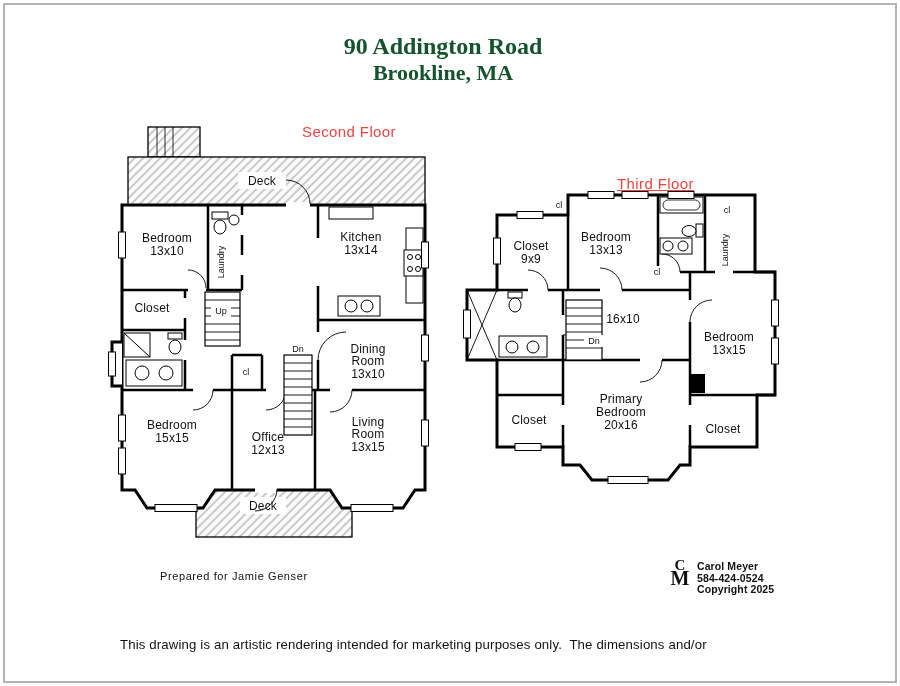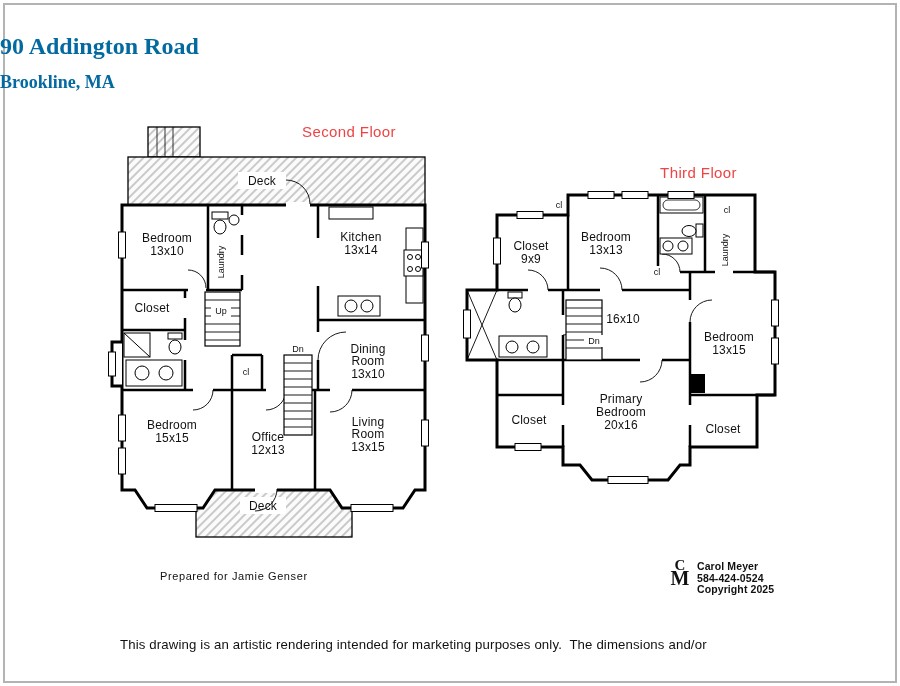--- a/index.html
+++ b/index.html
@@ -1,26 +1,26 @@
 <!DOCTYPE html>
 <html><head>
 <meta charset="utf-8">
 <style>
   * { margin:0; padding:0; box-sizing:border-box; }
   html,body { width:900px; height:686px; }
   body { position:relative; background:#fff; font-family:"Liberation Sans",sans-serif; color:#111; overflow:hidden; }
   .frame { position:absolute; left:3px; top:3px; right:3px; bottom:3px; border:2px solid #b3b3b3; }
-  .title-block { position:absolute; top:33px; left:0; width:886px; 
-                 font-family:"Liberation Serif",serif; font-weight:bold; color:#0369a1; }
+  .title-block { position:absolute; top:33px; left:0; width:886px; text-align:center;
+                 font-family:"Liberation Serif",serif; font-weight:bold; color:#14532d; }
   .title-l1 { font-size:24px; line-height:27px; }
-  .title-l2 { font-size:18px; line-height:26px;margin-top:9px; }
+  .title-l2 { font-size:22px; line-height:26px; }
   .title-l3 { font-size:17px; line-height:21px; }
   .floor-label { position:absolute; font-size:15px; color:#ef4444; letter-spacing:0.4px; }
   #second-floor-label { left:290px; top:123px; width:118px; text-align:center; }
-  #third-floor-label  { left:617px; top:164px; width:120px; text-align:right; }
+  #third-floor-label  { left:617px; top:175px; width:120px; text-align:left;text-decoration:underline; }
   svg.plan { position:absolute; left:0; top:0; }
   .prepared   { position:absolute; left:120px; top:570px; font-size:11px; letter-spacing:0.6px;margin-left:40px; }
   .logo       { position:absolute; left:666px; top:558px; width:28px; text-align:center;
                 font-family:"Liberation Serif",serif; font-weight:bold; }
   .logo-c { font-size:15px; line-height:14px; }
   .logo-m { font-size:20px; line-height:18px; margin-top:-3px; }
   .agent      { position:absolute; left:697px; top:561px; font-size:10.5px; font-weight:bold;
                 line-height:11.5px; letter-spacing:0.1px; }
   .disclaimer { position:absolute; left:120px; top:603px; font-size:13.2px; line-height:16.8px;
                 letter-spacing:0.15px; white-space:pre; }

